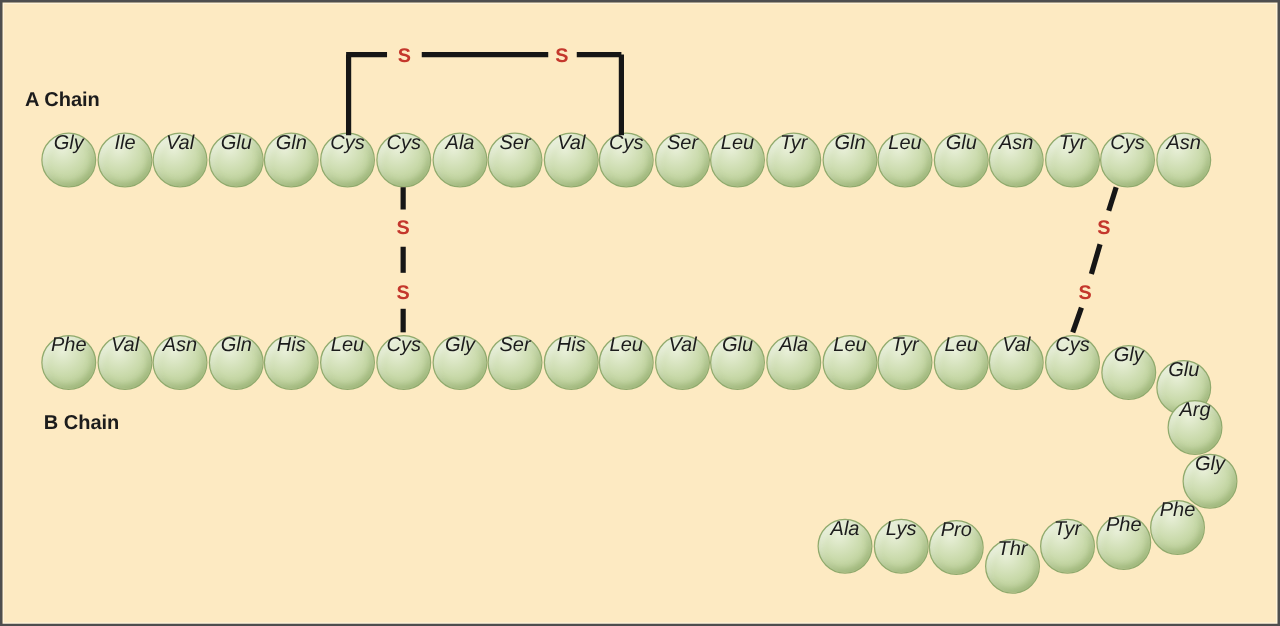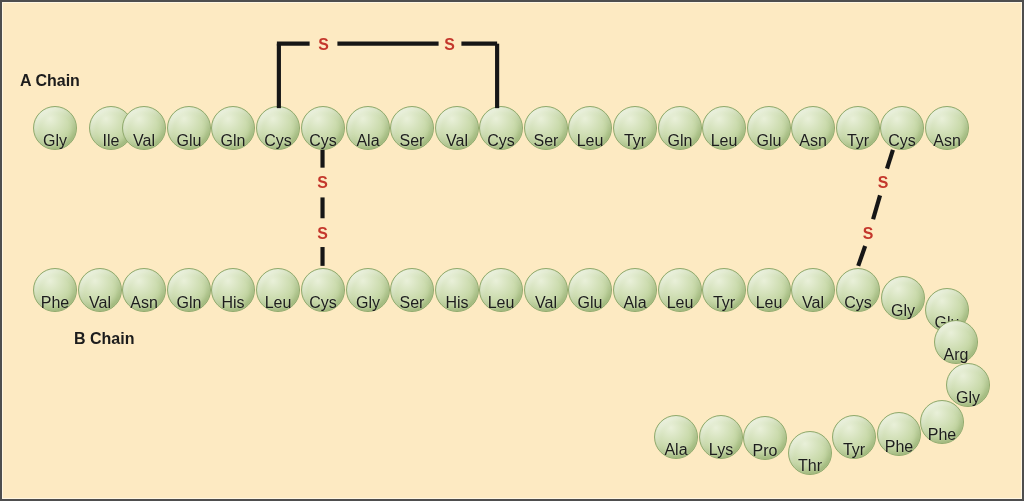--- a/index.html
+++ b/index.html
@@ -24,39 +24,40 @@
     height: 44px;
     border-radius: 50%;
     background: radial-gradient(circle at 38% 28%,
       var(--circle-highlight, #e9f0d9) 0%,
       var(--circle-fill, #c8d9a9) 52%,
       var(--circle-fill-dark, #aec489) 100%);
     border: 1px solid var(--circle-rim, #90aa6d);
     box-shadow: inset -2px -3px 5px rgba(110,140,70,0.35),
                 inset 2px 3px 5px rgba(255,255,255,0.5);
     display: flex;
-    align-items: flex-end;
+    align-items: flex-start;
     justify-content: center;
+    font-style: italic;
   }
 
   .residue-label {
     font-size: 16px;
     color: var(--text, #1c1c1c);
     line-height: 1;
     text-shadow: 0 0 2px rgba(255,255,255,0.35);
   }
 
   .chain-label {
     position: absolute;
     font-size: 16px;
     font-weight: bold;
     color: var(--text, #1c1c1c);
   }
   .chain-label.a { left: 18px; top: 70px; }
-  .chain-label.b { left: 33px; top: 328px; margin-left: 39px; }
+  .chain-label.b { left: 33px; top: 328px; }
 
   .bonds-layer {
     position: absolute;
     inset: 0;
     width: 100%;
     height: 100%;
     pointer-events: none;
   }
 
   .bond {
@@ -74,21 +75,21 @@
   }
 </style>
 </head>
 <body>
 
 <div class="figure">
   <div class="residues-layer">
       <div class="residue" style="left: 31px; top: 104px;">
         <span class="residue-label">Gly</span>
       </div>
-      <div class="residue" style="left: 87px; top: 104px;">
+      <div class="residue" style="left: 76px; top: 104px;">
         <span class="residue-label">Ile</span>
       </div>
       <div class="residue" style="left: 120px; top: 104px;">
         <span class="residue-label">Val</span>
       </div>
       <div class="residue" style="left: 165px; top: 104px;">
         <span class="residue-label">Glu</span>
       </div>
       <div class="residue" style="left: 209px; top: 104px;">
         <span class="residue-label">Gln</span>

